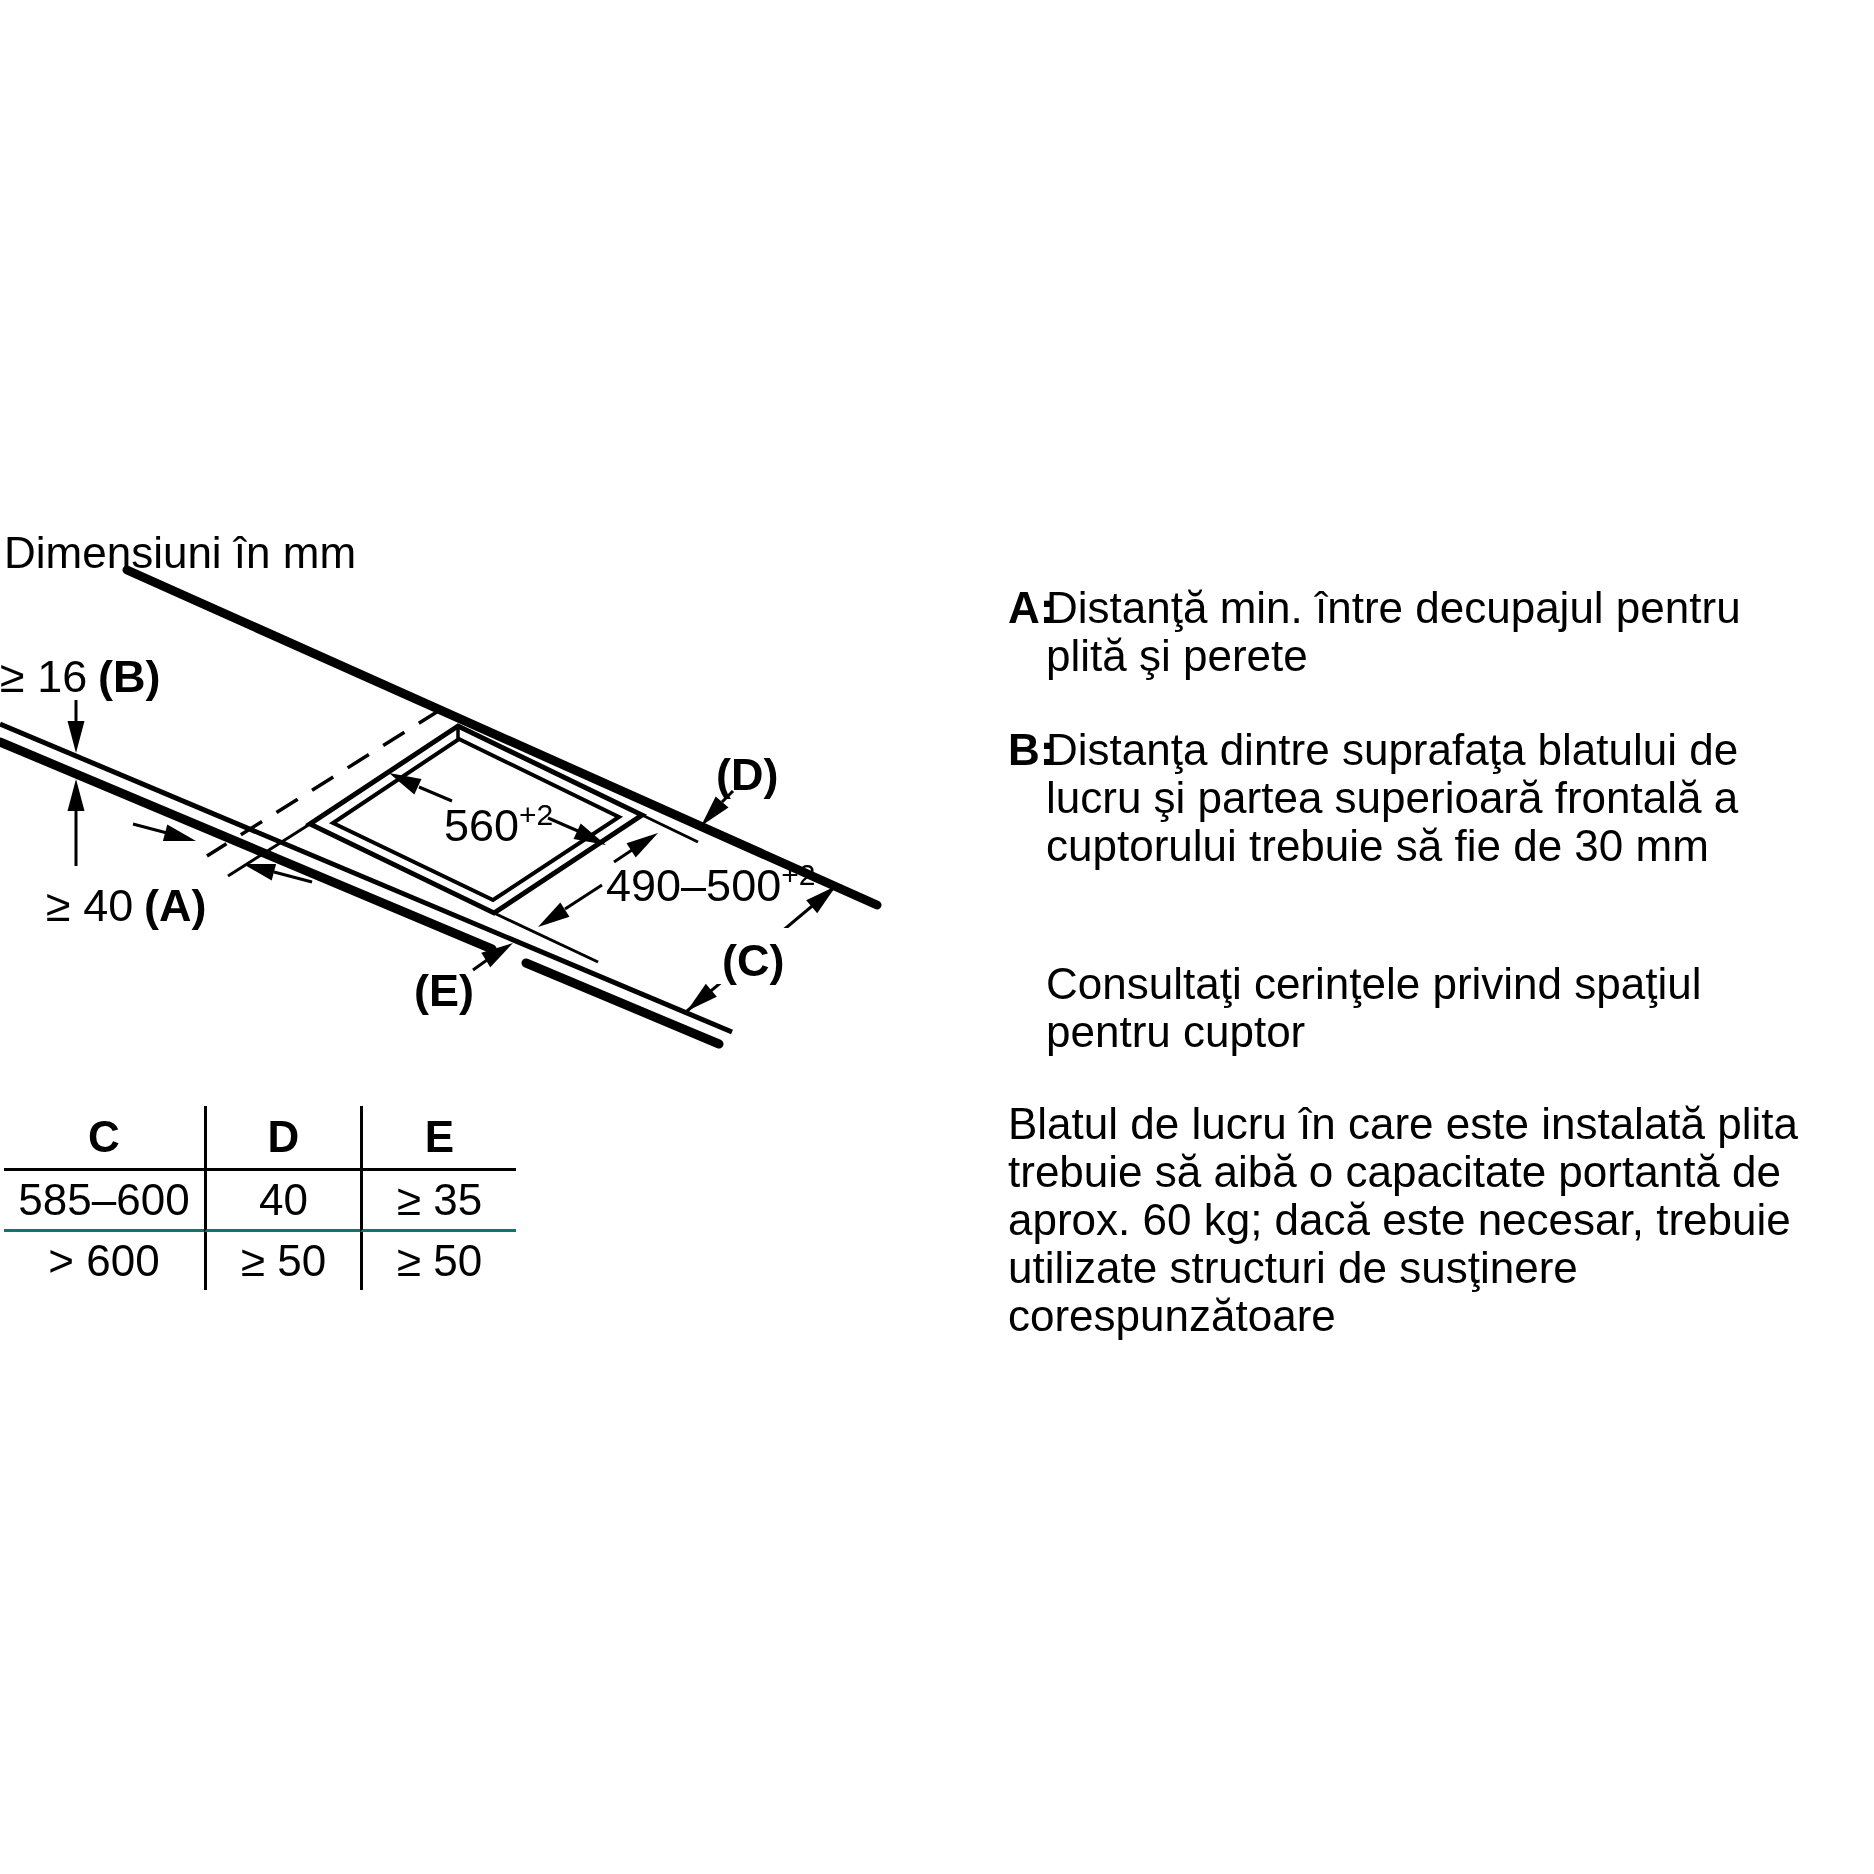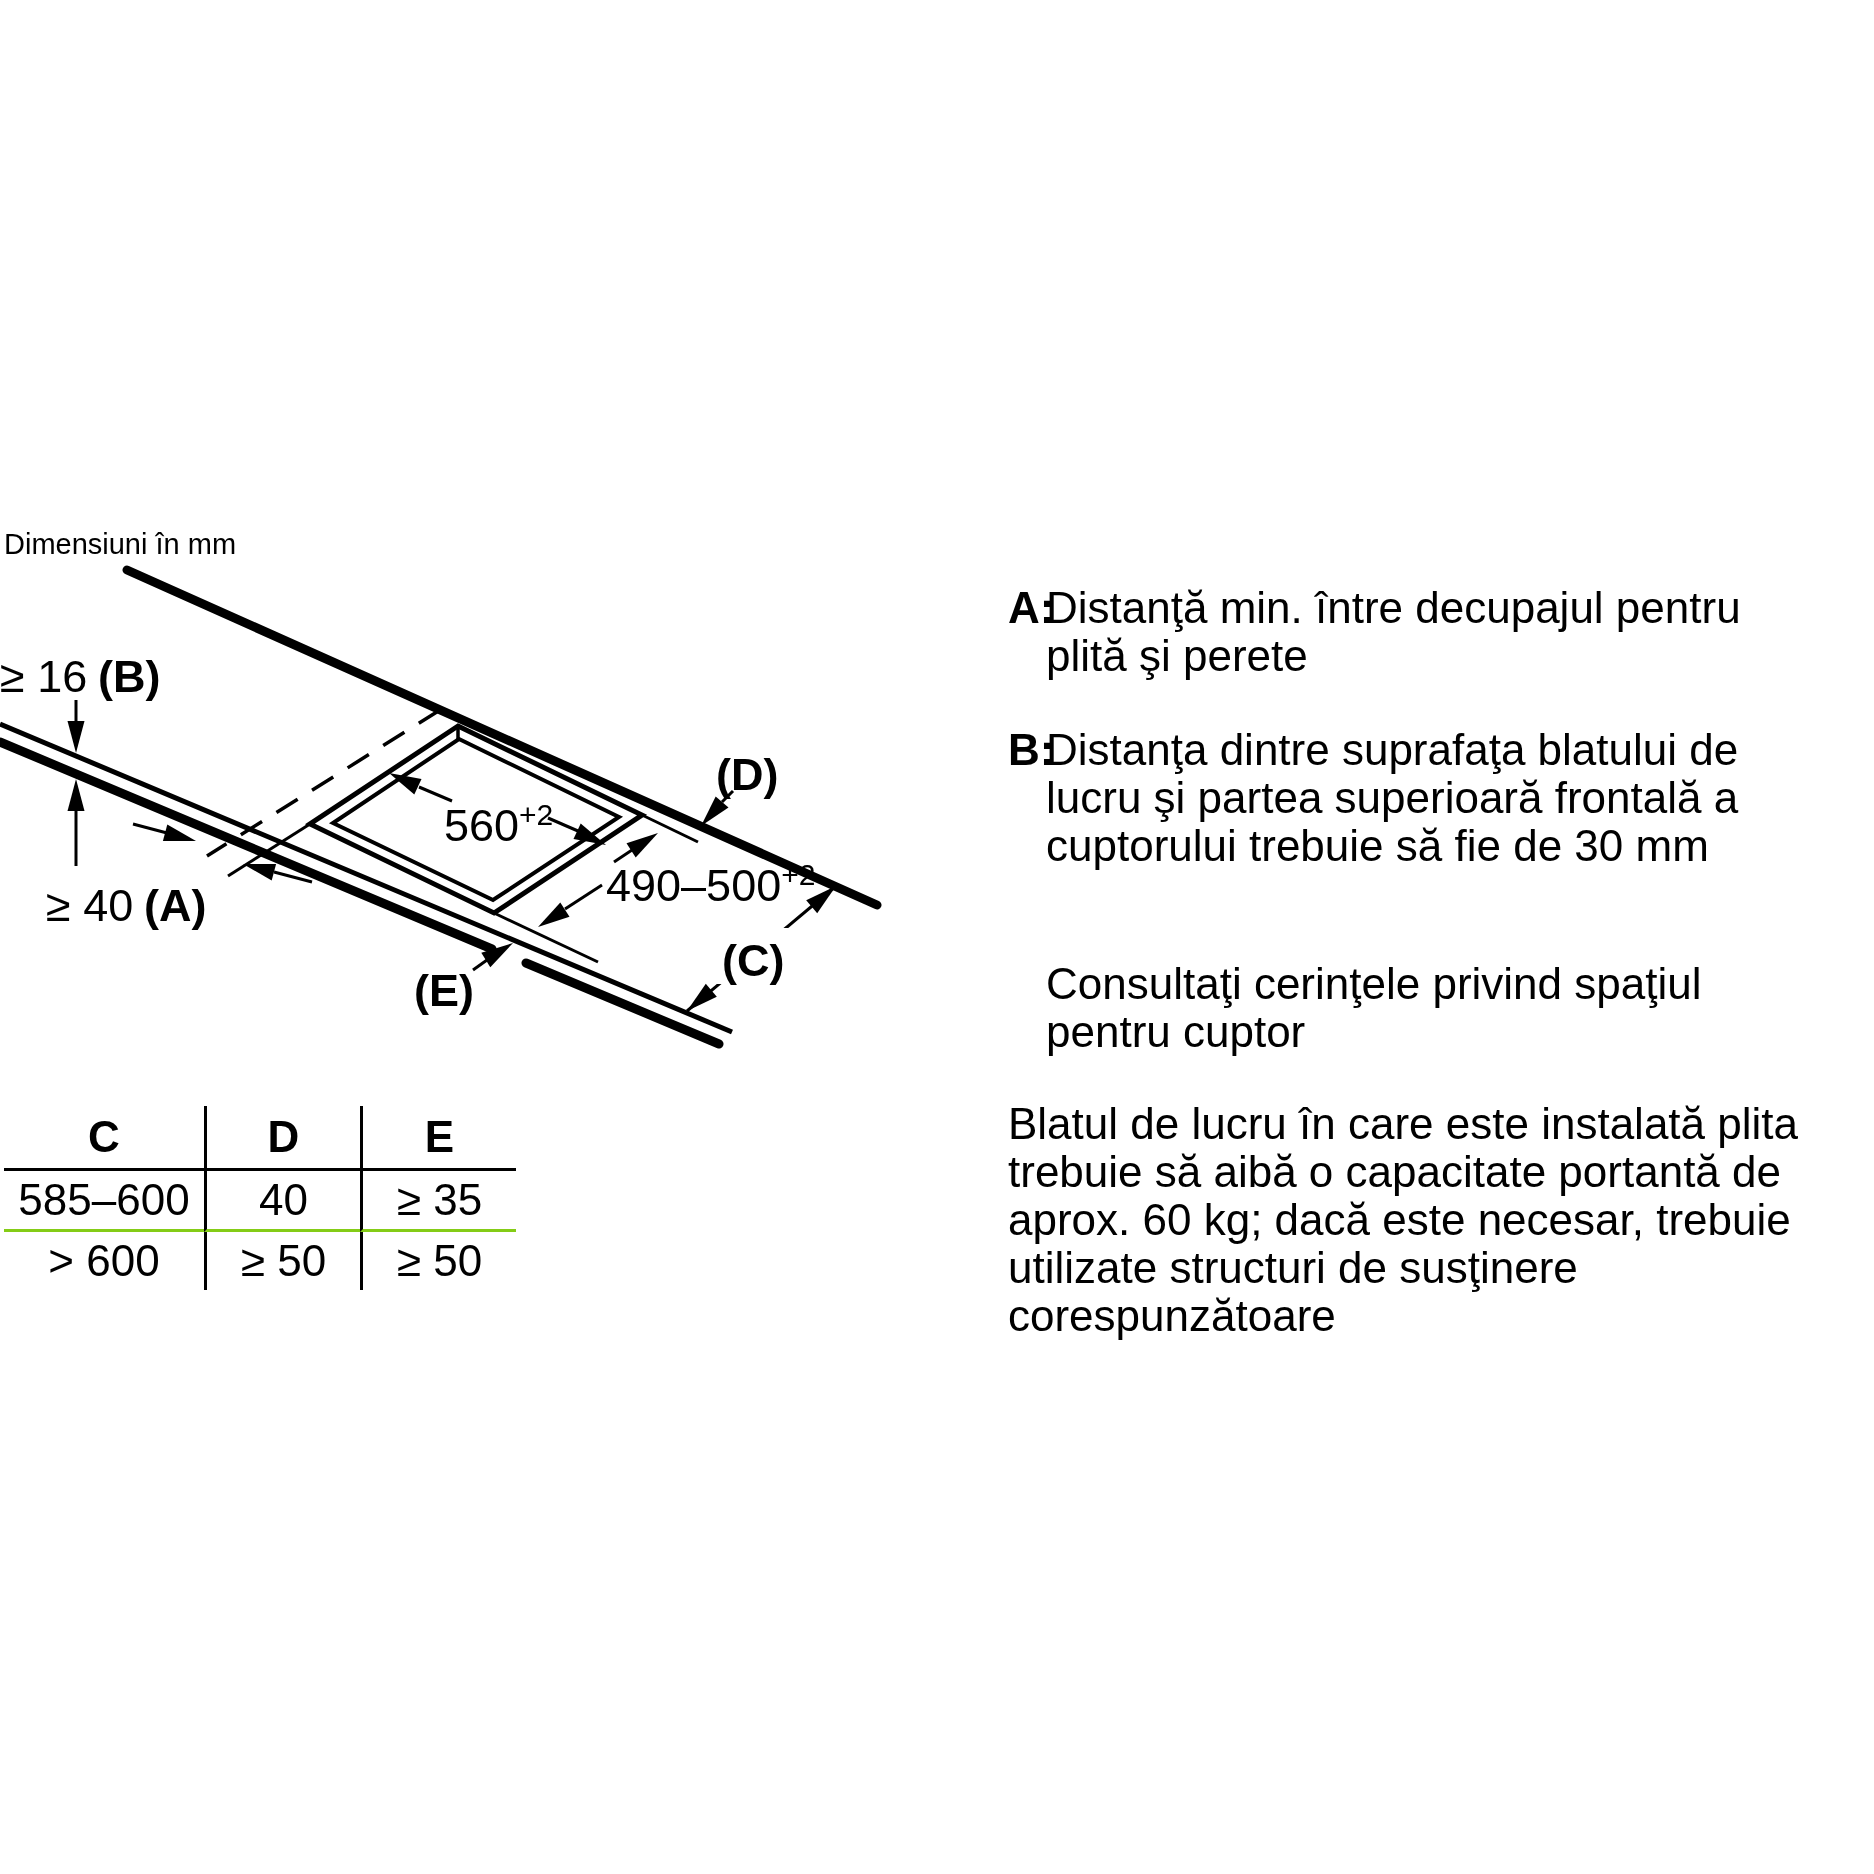--- a/index.html
+++ b/index.html
@@ -1,29 +1,29 @@
 <!DOCTYPE html>
 <html><head>
 <meta charset="utf-8">
 <style>
   html,body{margin:0;padding:0;background:#fff;}
   body{width:1874px;height:1874px;position:relative;font-family:"Liberation Sans",sans-serif;color:#000;overflow:hidden;}
   .abs{position:absolute;}
   
-  #title{left:4px;top:528px;font-size:29px;white-space:nowrap;}
+  #title{left:4px;top:528px;font-size:44px;white-space:nowrap;}
   
   #diagram{left:0;top:540px;width:940px;height:530px;}
   #diagram text{font-family:"Liberation Sans",sans-serif;font-size:45px;fill:#000;}
   #diagram .bold{font-weight:bold;}
   #diagram .sup{font-size:30px;}
   
   #spec-table{left:4px;top:1106px;width:512px;display:grid;grid-template-columns:200px 156px 156px;font-size:44px;}
   #spec-table .cell{display:flex;align-items:center;justify-content:center;height:58px;}
   #spec-table .hd{font-weight:bold;border-bottom:3px solid #000;height:62px;}
-  #spec-table .r1{border-bottom:3px solid #84cc16;}
+  #spec-table .r1{border-bottom:3px solid #0f766e;}
   #spec-table .vline{border-left:3px solid #000;}
   
   #notes{left:1008px;top:584px;width:870px;font-size:44px;line-height:48px;}
   .def{position:relative;padding-left:38px;}
   .def .letter{position:absolute;left:0;top:0;font-weight:bold;}
   .line{display:block;}
   .mt-b{margin-top:46px;}
   .mt-c{margin-top:90px;}
   .mt-p{margin-top:44px;}
   .indent{padding-left:38px;}

